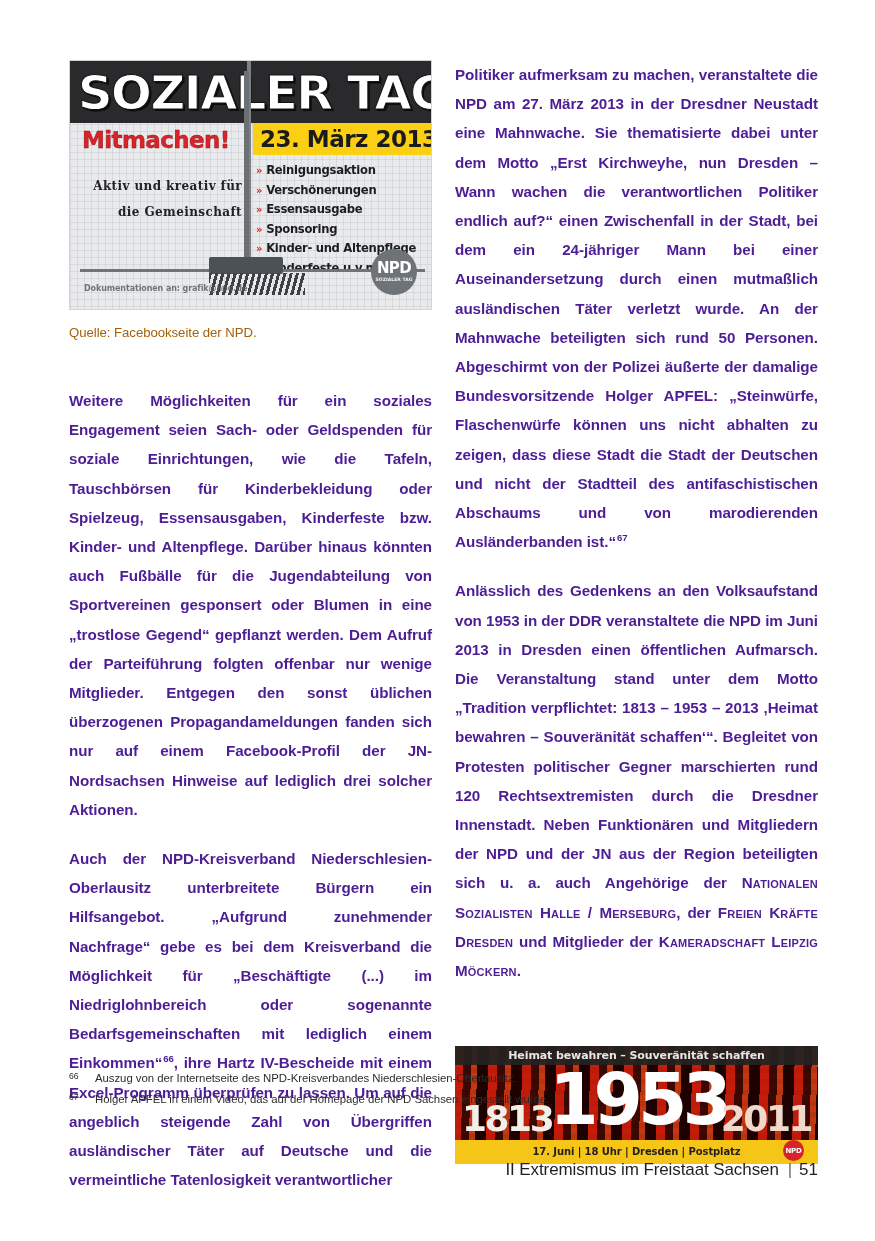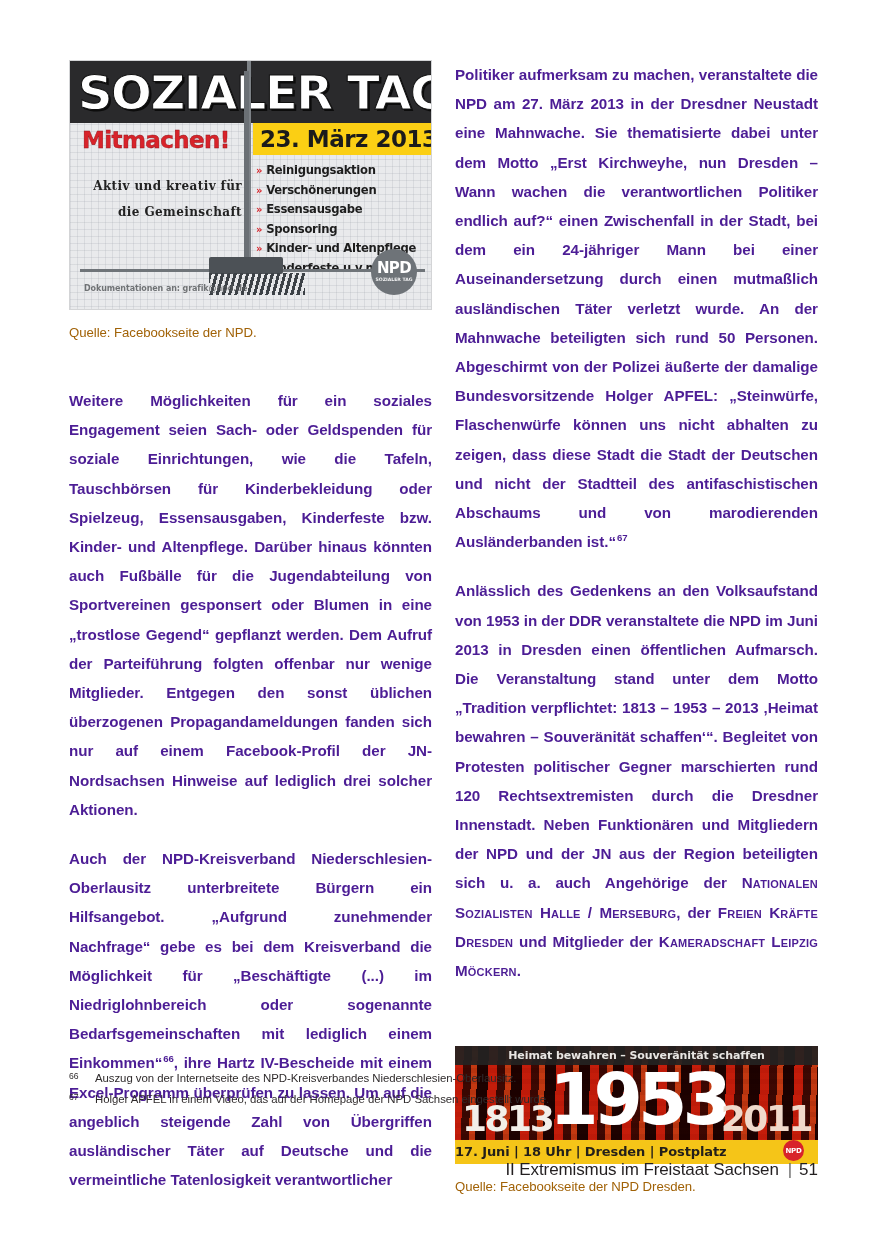--- a/index.html
+++ b/index.html
@@ -293,24 +293,24 @@
     color: #ffffff;
   }
   .p2-bottombar {
     position: absolute;
     left: 0; right: 0; bottom: 0;
     height: 24px;
     background: #f5c518;
   }
   .p2-bottombar span {
     display: block;
-    text-align: left;
-    font-family: "DejaVu Sans", sans-serif;
-    font-weight: 700;
-    font-size: 13px;
+    text-align: center;
+    font-family: "DejaVu Sans", sans-serif;
+    font-weight: 700;
+    font-size: 10px;
     line-height: 24px;
     color: #231f1a;
     letter-spacing: -0.1px;
   }
   .p2-badge {
     position: absolute;
     right: 14px; bottom: 3px;
     width: 21px; height: 21px;
     border-radius: 50%;
     background: #d8232a;
@@ -420,21 +420,20 @@
         <div class="p2-years">
           <span class="p2-y-small p2-y1813">1813</span>
           <span class="p2-y-big">1953</span>
           <span class="p2-y-small p2-y2013">2011</span>
         </div>
         <div class="p2-bottombar">
           <span>17. Juni | 18 Uhr | Dresden | Postplatz</span>
         </div>
         <div class="p2-badge">NPD</div>
       </div>
-      <div class="fig-caption">Quelle: Facebookseite der NPD Dresden.</div>
     </div>
 
   </div>
 
   <div class="footnotes">
     <div class="footnote">
       <span class="num">66</span>
       <span>Auszug von der Internetseite des NPD-Kreisverbandes Niederschlesien-Oberlausitz.</span>
     </div>
     <div class="footnote">

